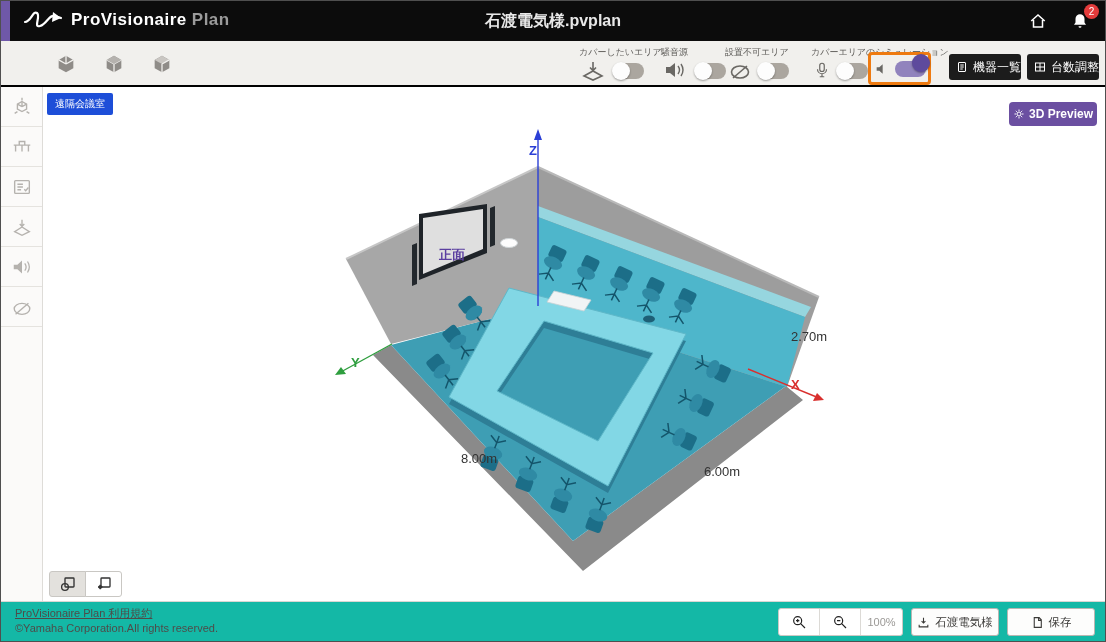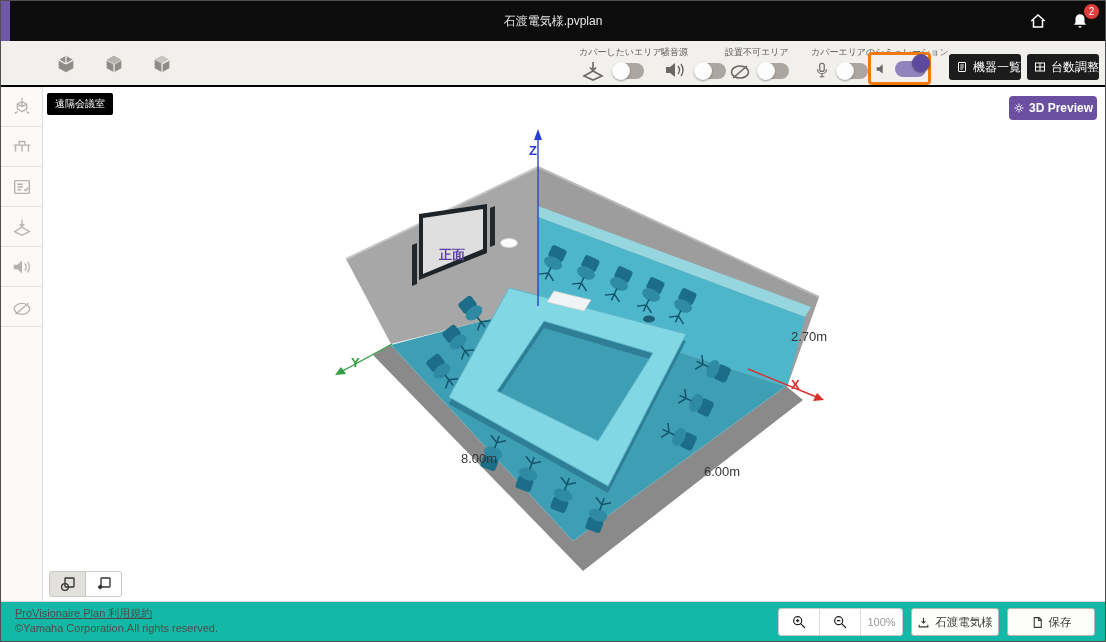--- a/index.html
+++ b/index.html
@@ -5,21 +5,21 @@
   * { margin:0; padding:0; box-sizing:border-box; }
   body { font-family:"Liberation Sans", sans-serif; background:#ddd; }
   .app { position:relative; width:1106px; height:642px; border:1px solid #4f4f4f; background:#fff; overflow:hidden; }
 
   
   .header { position:relative; height:40px; background:#0c0c0c; }
   .accent-strip { position:absolute; left:0; top:0; width:9px; height:40px; background:#6f58a8; }
   .logo { position:absolute; left:22px; top:5px; display:flex; align-items:center; gap:8px; }
   .logo-text { color:#fff; font-size:17px; letter-spacing:.5px; font-weight:bold; }
   .logo-text .secondary { color:#9b9b9b; font-weight:bold; margin-left:5px; }
-  .doc-title { position:absolute; left:50%; top:50%; transform:translate(-50%,-50%); color:#e8e8e8; font-size:12px; }
+  .doc-title { position:absolute; left:50%; top:50%; transform:translate(-50%,-50%); color:#e8e8e8; font-size:16px;font-weight:bold; }
   .header-right { position:absolute; right:14px; top:0; height:40px; display:flex; align-items:center; gap:20px; }
   .icon-btn { position:relative; width:22px; height:22px; display:flex; align-items:center; justify-content:center; cursor:pointer; }
   .badge { position:absolute; top:-6px; right:-8px; min-width:15px; height:15px; border-radius:8px; background:#e33b3b; color:#fff; font-size:10px; display:flex; align-items:center; justify-content:center; padding:0 3px; }
 
   
   .toolbar { position:relative; height:46px; background:#f1f0ed; border-bottom:2px solid #000000; }
   .view-cube { position:absolute; top:12px; width:22px; height:22px; }
   .tgl-label { position:absolute; top:5px; font-size:9px; color:#5d5b58; white-space:nowrap; }
   .tgl-icon { position:absolute; top:17px; width:24px; height:24px; color:#6a6864; }
   .switch { position:absolute; top:22px; width:31px; height:16px; border-radius:9px; background:#aba69f; cursor:pointer; }
@@ -28,22 +28,22 @@
   .switch.on .knob { left:auto; right:-2px; background:#5e4a9d; }
   .sim-highlight { position:absolute; left:867px; top:11px; width:63px; height:33px; border:3px solid #ee7a10; border-radius:4px; background:#f1f0ed; display:flex; align-items:center; justify-content:center; gap:5px; }
   .sim-highlight .switch, .sim-highlight .tgl-icon { position:static; }
   .dark-btn { position:absolute; top:13px; width:72px; height:26px; background:#1c1c1c; color:#fff; border:none; border-radius:3px; font-size:12px; display:flex; align-items:center; justify-content:flex-end; gap:5px; cursor:pointer; font-family:inherit; }
 
   
   .main { position:relative; height:514px; }
   .sidebar { position:absolute; left:0; top:0; width:42px; height:514px; background:#fbfaf9; border-right:1px solid #dedcd8; }
   .side-cell { width:41px; height:40px; display:flex; align-items:center; justify-content:center; border-bottom:1px solid #e5e3df; color:#b5b2ae; cursor:pointer; }
   .canvas { position:absolute; left:42px; top:0; width:1062px; height:514px; background:#fff; }
-  .room-tag { position:absolute; left:4px; top:6px; background:#000000; color:#fff; font-size:10px; padding:4px 8px; border-radius:2px; z-index:5; }
-  .preview-btn { position:absolute; right:8px; top:9px; width:88px; height:24px; background:#6b4fa1; color:#fff; border:none; border-radius:4px; font-size:12px; font-weight:bold; display:flex; align-items:center; justify-content:center; gap:4px; cursor:pointer; z-index:5; font-family:inherit; }
+  .room-tag { position:absolute; left:4px; top:6px; background:#1d4ed8; color:#fff; font-size:10px; padding:4px 8px; border-radius:2px; z-index:5; }
+  .preview-btn { position:absolute; right:8px; top:15px; width:88px; height:24px; background:#6b4fa1; color:#fff; border:none; border-radius:4px; font-size:12px; font-weight:bold; display:flex; align-items:center; justify-content:center; gap:4px; cursor:pointer; z-index:5; font-family:inherit; }
   .mode-btns { position:absolute; left:6px; bottom:4px; display:flex; z-index:5; }
   .mode-btn { width:37px; height:26px; border:1px solid #c9c7c3; background:#fff; display:flex; align-items:center; justify-content:center; cursor:pointer; }
   .mode-btn.active { background:#e3e1dd; }
   .mode-btn:first-child { border-radius:3px 0 0 3px; }
   .mode-btn:last-child { border-radius:0 3px 3px 0; margin-left:-1px; }
 
   
   .footer { position:relative; height:40px; background:#14b8a6; border-top:1px solid #d9d7d3; }
   .footer-left { position:absolute; left:14px; top:4px; font-size:11px; color:#4e4c49; line-height:15px; }
   .terms-link { text-decoration:underline; cursor:pointer; }
@@ -56,20 +56,27 @@
   svg.fit { display:block; }
   .scene { position:absolute; left:0; top:0; }
 </style>
 </head>
 <body>
 
 <div class="app">
 
   <div class="header">
     <div class="accent-strip"></div>
+    <div class="logo">
+      <svg class="fit" width="40" height="28" viewBox="0 0 40 28">
+        <path d="M2 16 C8 16 10 4 14 7 C18 10 10 22 17 20 C24 18 26 8 32 10 L38 12" fill="none" stroke="#fff" stroke-width="2.2" stroke-linecap="round"></path>
+        <path d="M30 6 L38 12 L29 16 Z" fill="#fff"></path>
+      </svg>
+      <div class="logo-text"><span>ProVisionaire</span><span class="secondary">Plan</span></div>
+    </div>
     <div class="doc-title">石渡電気様.pvplan</div>
     <div class="header-right">
       <div class="icon-btn">
         <svg width="18" height="18" viewBox="0 0 24 24" fill="none" stroke="#fff" stroke-width="2">
             <path d="M3 12 L12 4 L21 12 M6 10.5 V20 H18 V10.5"></path>
           </svg>
       </div>
       <div class="icon-btn">
         <svg width="18" height="18" viewBox="0 0 24 24" fill="#fff">
             <path d="M12 3 a6 6 0 0 1 6 6 v5 l2 3 H4 l2 -3 V9 a6 6 0 0 1 6 -6 z M10 19 a2 2 0 0 0 4 0 z"></path>

